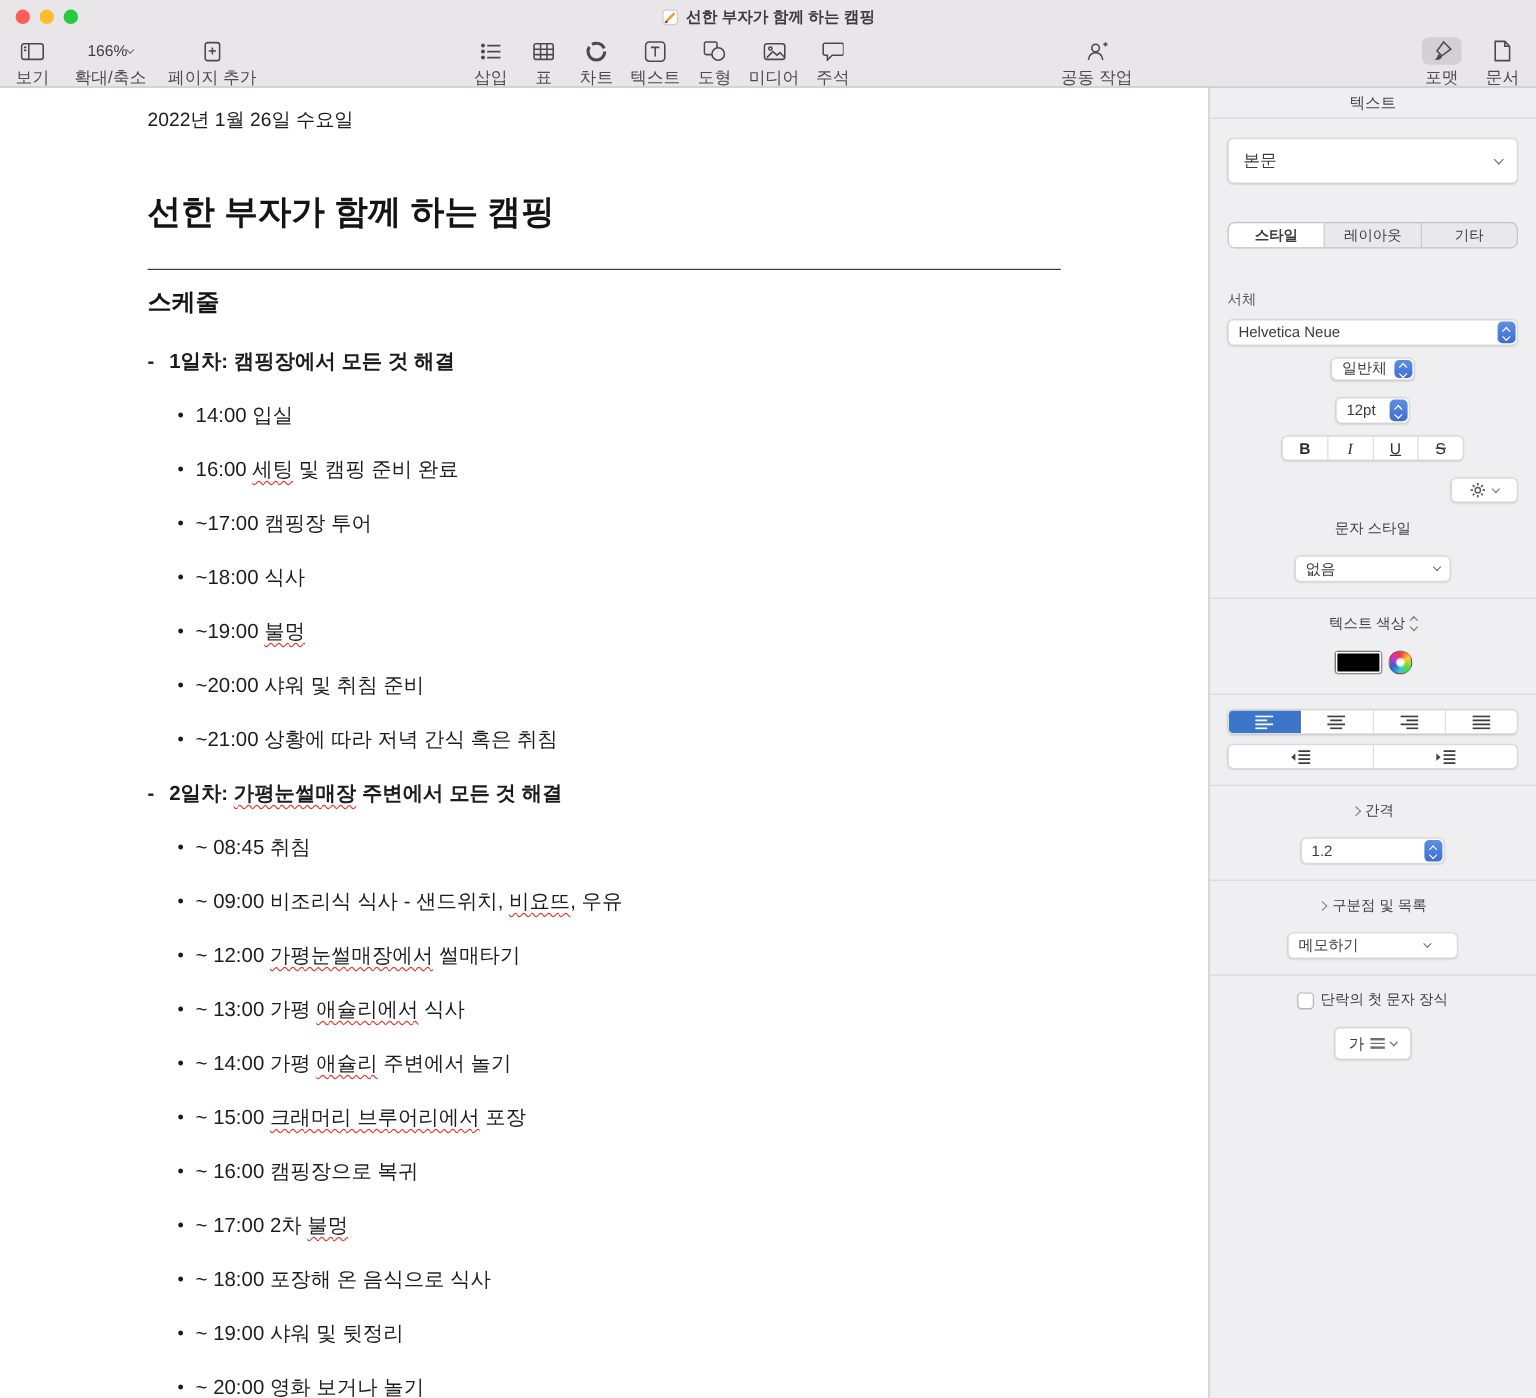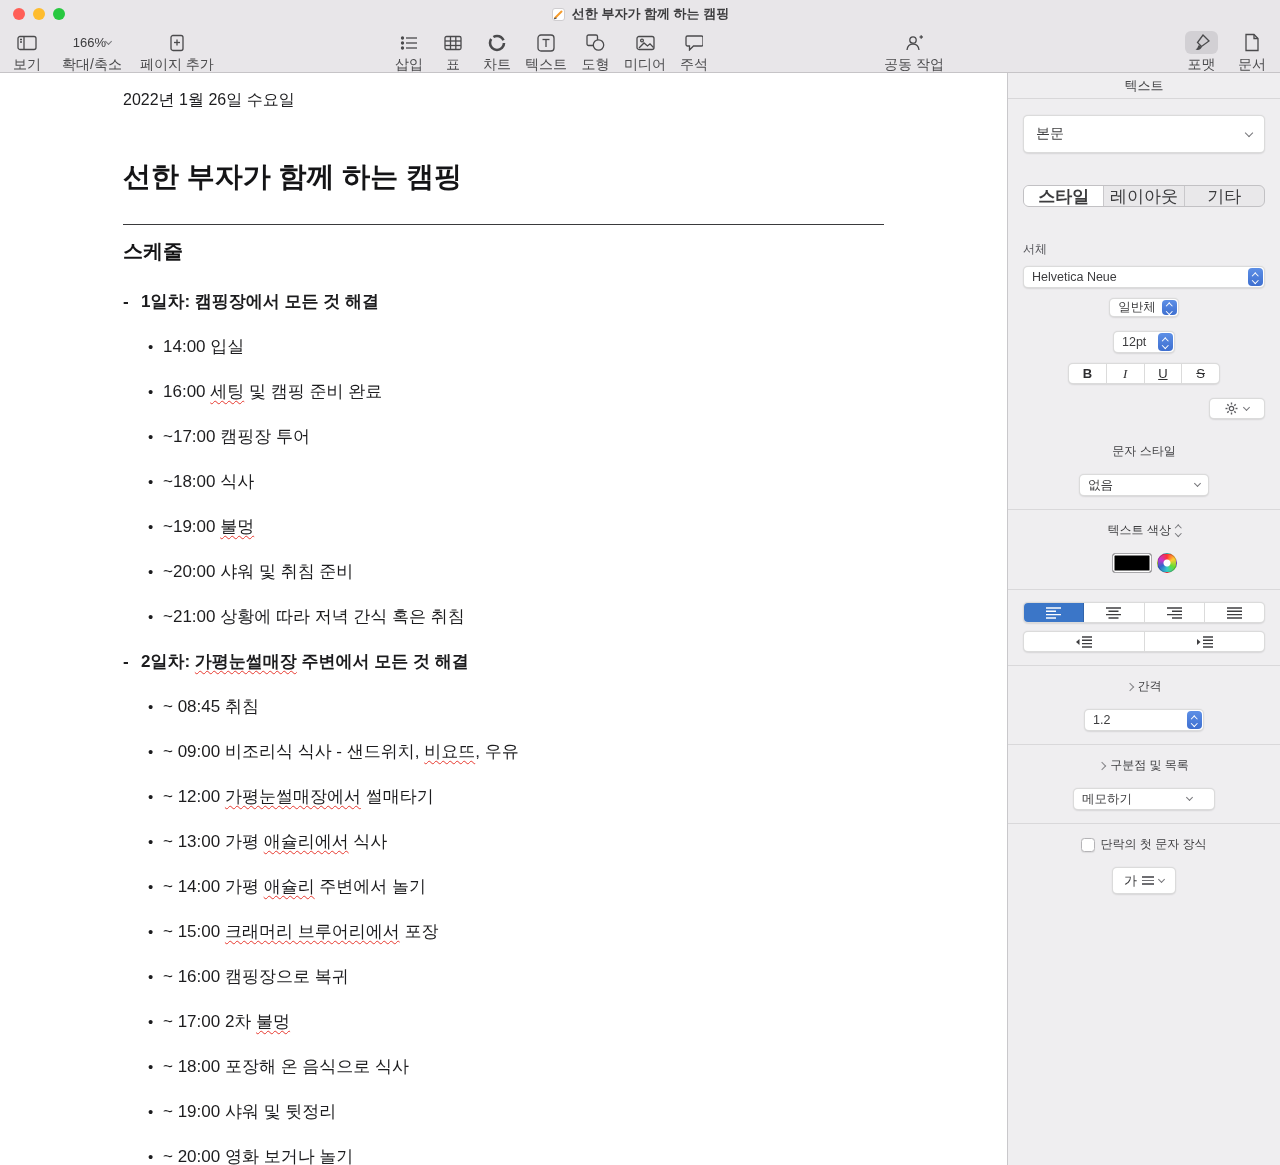--- a/index.html
+++ b/index.html
@@ -43,21 +43,21 @@
   .li.bold .li-text { font-weight:700; }
   .misspell { text-decoration:underline; text-decoration-style:wavy; text-decoration-color:#e7392f; text-decoration-thickness:1px; text-underline-offset:3px; }
 
   
   .sidebar { width:273px; background:#efeef0; border-left:1px solid #c9c8cb; font-size:13px; color:#3c3c3e; }
   .sb-header { height:26px; display:flex; align-items:center; justify-content:center; font-size:13px; color:#48484a; border-bottom:1px solid #d8d7d9; }
   .sb-body { padding:16px 15px 0 15px; }
   .ctl { background:#fff; border:1px solid rgba(0,0,0,.14); border-radius:5px; box-shadow:0 .5px 1.5px rgba(0,0,0,.10); position:relative; }
   .popup-lg { height:38px; display:flex; align-items:center; padding:0 12px; font-size:14px; justify-content:space-between; }
   .tabs { margin-top:32px; display:flex; border:1px solid #c2c1c4; border-radius:6px; background:#e9e8ea; overflow:hidden; }
-  .tab { flex:1; height:20px; display:flex; align-items:center; justify-content:center; font-size:17px; color:#3c3c3e; border-right:1px solid #c9c8cb; }
+  .tab { flex:1; height:20px; display:flex; align-items:center; justify-content:center; font-size:12px; color:#3c3c3e; border-right:1px solid #c9c8cb; }
   .tab:last-child { border-right:none; }
   .tab.active { background:#ffffff; font-weight:600; }
   .sb-label { margin-top:34px; font-size:12px; color:#55555a; }
   .sb-label2 { font-size:12px; color:#3e3e40; display:flex; align-items:center; gap:5px; }
   .popup { height:22px; display:flex; align-items:center; padding:0 22px 0 8px; font-size:12.5px; }
   .row { display:flex; margin-top:10px; gap:14px; align-items:center;flex-direction:column; }
   .row.between { justify-content:space-between; }
   .grow { flex:1; }
   .size-field { width:62px; }
   .stepper { position:absolute; right:1px; top:1px; bottom:1px; width:15px; border-radius:4px;
@@ -406,21 +406,21 @@
               <line x1="2.3" y1="2.3" x2="3.7" y2="3.7"></line>
                 <line x1="9.3" y1="9.3" x2="10.7" y2="10.7"></line>
               <line x1="10.7" y1="2.3" x2="9.3" y2="3.7"></line>
                 <line x1="2.3" y1="10.7" x2="3.7" y2="9.3"></line>
             </g>
           </svg>
           <span class="chev sm"></span>
         </div>
       </div>
 
-      <div class="row between" style="margin-top:24px;">
+      <div class="row between" style="margin-top:13px;">
         <span class="sb-label2">문자 스타일</span>
         <div class="ctl popup char-style">
           <span>없음</span>
           <span class="chev sm"></span>
         </div>
       </div>
 
       <div class="sb-divider"></div>
 
       <div class="row between" style="margin-top:0;">

